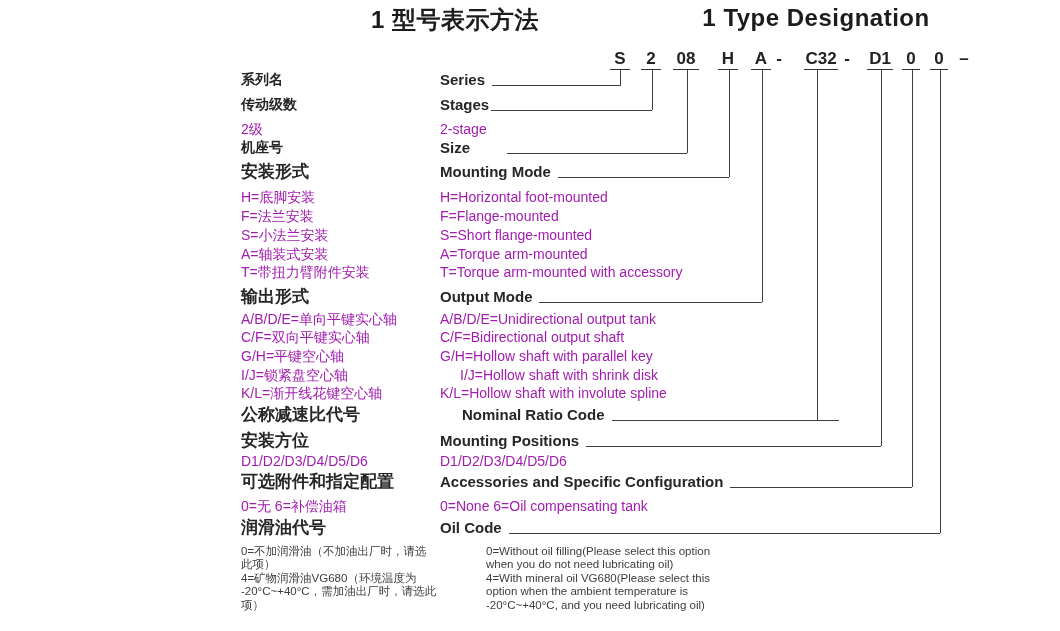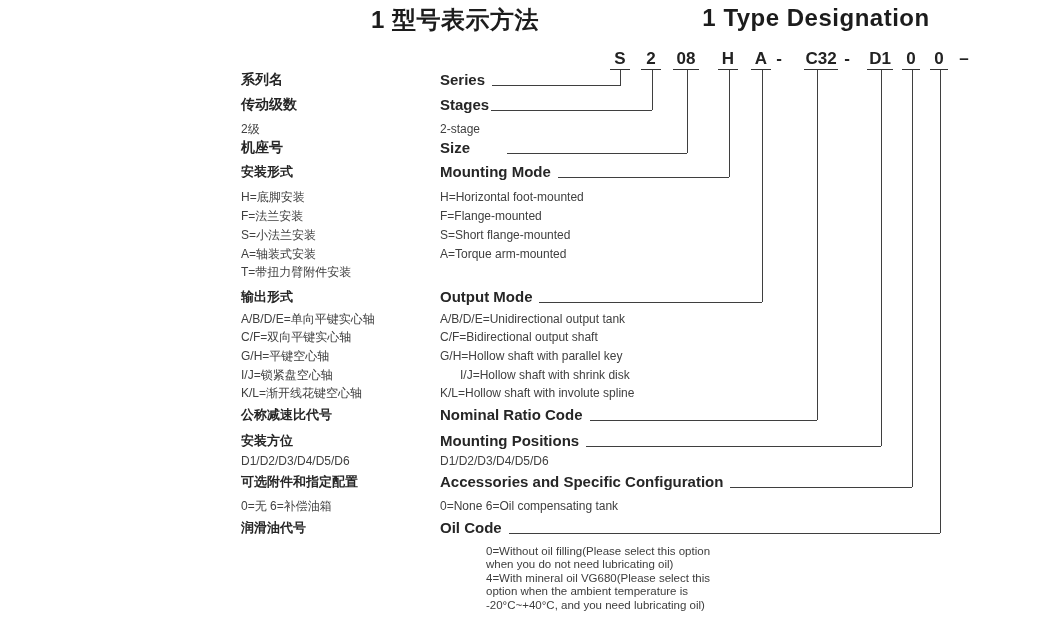--- a/index.html
+++ b/index.html
@@ -16,24 +16,24 @@
     text-align:center;border-bottom:1.5px solid #333;box-sizing:border-box;line-height:18px;
   }
   .seg.dash{border-bottom:none;}
 
   .vline{position:absolute;width:0;border-left:1px solid #3f3f3f;}
   .link-row{position:absolute;left:440px;display:flex;align-items:flex-start;height:16px;}
   .en-h{font-size:15px;font-weight:bold;color:#262626;white-space:nowrap;line-height:15px;}
   .hline{flex:1 1 auto;height:13px;border-bottom:1px solid #3f3f3f;margin-left:7px;}
   .hline.tight{margin-left:2px;}
 
-  .zh-h{position:absolute;left:241px;font-size:13px;font-weight:bold;color:#262626;white-space:nowrap;line-height:15px;}
+  .zh-h{position:absolute;left:241px;font-size:17px;font-weight:bold;color:#262626;white-space:nowrap;line-height:15px;}
   .zh-h.sm{font-size:14px;}
 
-  .detail{position:absolute;font-size:12px;color:#404040;white-space:nowrap;line-height:13px;}
+  .detail{position:absolute;font-size:14px;color:#a21caf;white-space:nowrap;line-height:13px;}
   .detail.zh{left:241px;}
   .detail.en{left:440px;}
   .note{position:absolute;font-size:11.5px;color:#3d3d3d;white-space:pre-line;line-height:13.4px;}
   .note.zh{left:241px;width:205px;}
   .note.en{left:440px;width:290px;}
 </style>
 </head>
 <body>
 
 <div class="page">
@@ -77,21 +77,21 @@
     <span class="hline"></span>
   </div>
   <div class="link-row" style="top:164px;width:289px;">
     <span class="en-h">Mounting Mode</span>
     <span class="hline"></span>
   </div>
   <div class="link-row" style="top:289px;width:322px;">
     <span class="en-h">Output Mode</span>
     <span class="hline"></span>
   </div>
-  <div class="link-row" style="top:407px;width:377px;">
+  <div class="link-row" style="top:407px;width:377px;margin-left:22px;">
     <span class="en-h">Nominal Ratio Code</span>
     <span class="hline"></span>
   </div>
   <div class="link-row" style="top:433px;width:441px;justify-content:space-between;">
     <span class="en-h">Mounting Positions</span>
     <span class="hline"></span>
   </div>
   <div class="link-row" style="top:474px;width:472px;justify-content:center;">
     <span class="en-h">Accessories and Specific Configuration</span>
     <span class="hline"></span>
@@ -116,37 +116,43 @@
 
   <div class="detail zh" style="top:191px;">H=底脚安装</div>
   <div class="detail en" style="top:191px;">H=Horizontal foot-mounted</div>
   <div class="detail zh" style="top:210px;">F=法兰安装</div>
   <div class="detail en" style="top:210px;">F=Flange-mounted</div>
   <div class="detail zh" style="top:229px;">S=小法兰安装</div>
   <div class="detail en" style="top:229px;">S=Short flange-mounted</div>
   <div class="detail zh" style="top:248px;">A=轴装式安装</div>
   <div class="detail en" style="top:248px;">A=Torque arm-mounted</div>
   <div class="detail zh" style="top:266px;">T=带扭力臂附件安装</div>
+  <div class="detail en" style="top:266px;">T=Torque arm-mounted with accessory</div>
 
   <div class="detail zh" style="top:313px;">A/B/D/E=单向平键实心轴</div>
   <div class="detail en" style="top:313px;">A/B/D/E=Unidirectional output tank</div>
   <div class="detail zh" style="top:331px;">C/F=双向平键实心轴</div>
   <div class="detail en" style="top:331px;">C/F=Bidirectional output shaft</div>
   <div class="detail zh" style="top:350px;">G/H=平键空心轴</div>
   <div class="detail en" style="top:350px;">G/H=Hollow shaft with parallel key</div>
   <div class="detail zh" style="top:369px;">I/J=锁紧盘空心轴</div>
   <div class="detail en" style="top:369px;margin-left:20px;">I/J=Hollow shaft with shrink disk</div>
   <div class="detail zh" style="top:387px;">K/L=渐开线花键空心轴</div>
   <div class="detail en" style="top:387px;">K/L=Hollow shaft with involute spline</div>
 
   <div class="detail zh" style="top:455px;">D1/D2/D3/D4/D5/D6</div>
   <div class="detail en" style="top:455px;">D1/D2/D3/D4/D5/D6</div>
 
   <div class="detail zh" style="top:500px;">0=无  6=补偿油箱</div>
   <div class="detail en" style="top:500px;">0=None  6=Oil compensating tank</div>
 
+  <div class="note zh" style="top:545px;">0=不加润滑油（不加油出厂时，请选
+此项）
+4=矿物润滑油VG680（环境温度为
+-20°C~+40°C，需加油出厂时，请选此
+项）</div>
   <div class="note en" style="top:545px;margin-left:46px;">0=Without oil filling(Please select this option
 when you do not need lubricating oil)
 4=With mineral oil VG680(Please select this
 option when the ambient temperature is
 -20°C~+40°C, and you need lubricating oil)</div>
 
 </div>
 
 </body></html>

